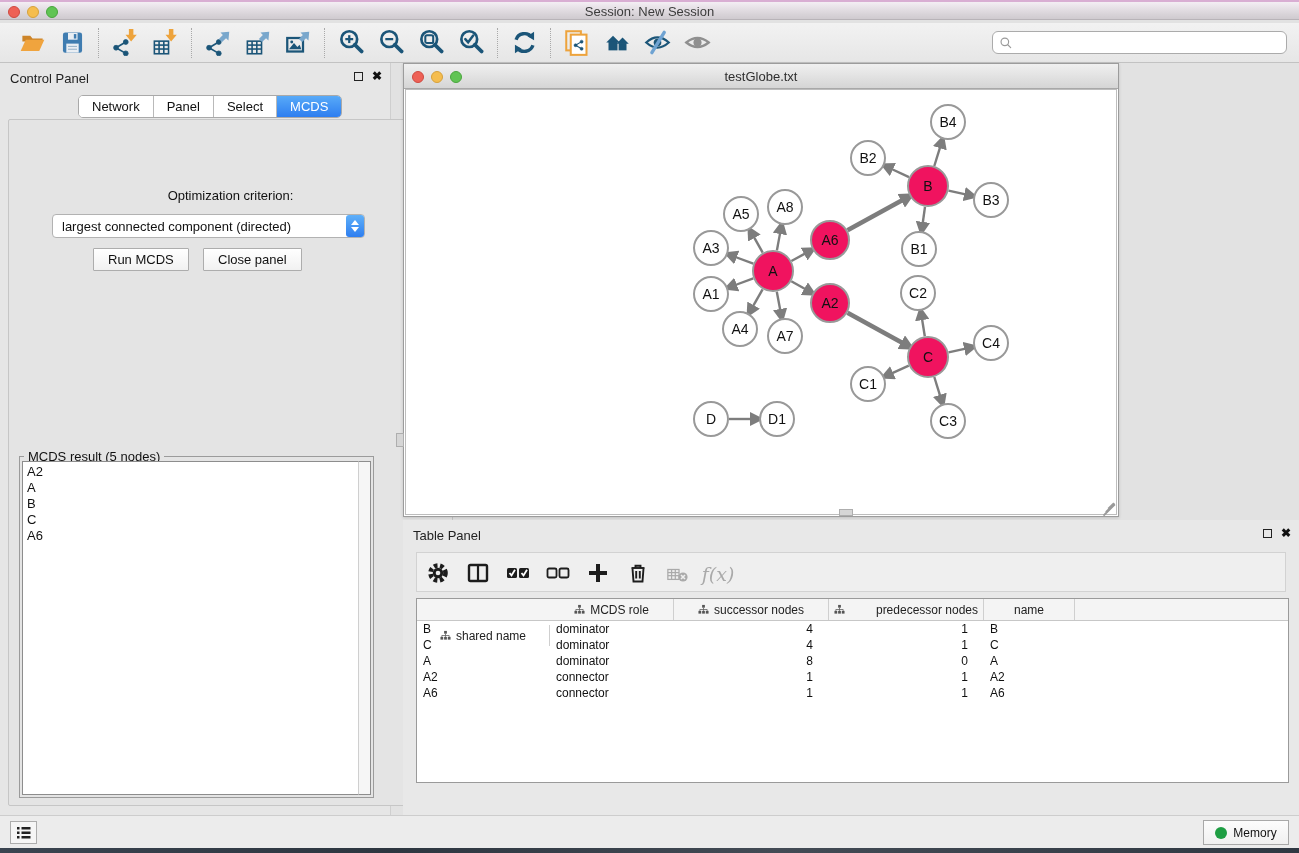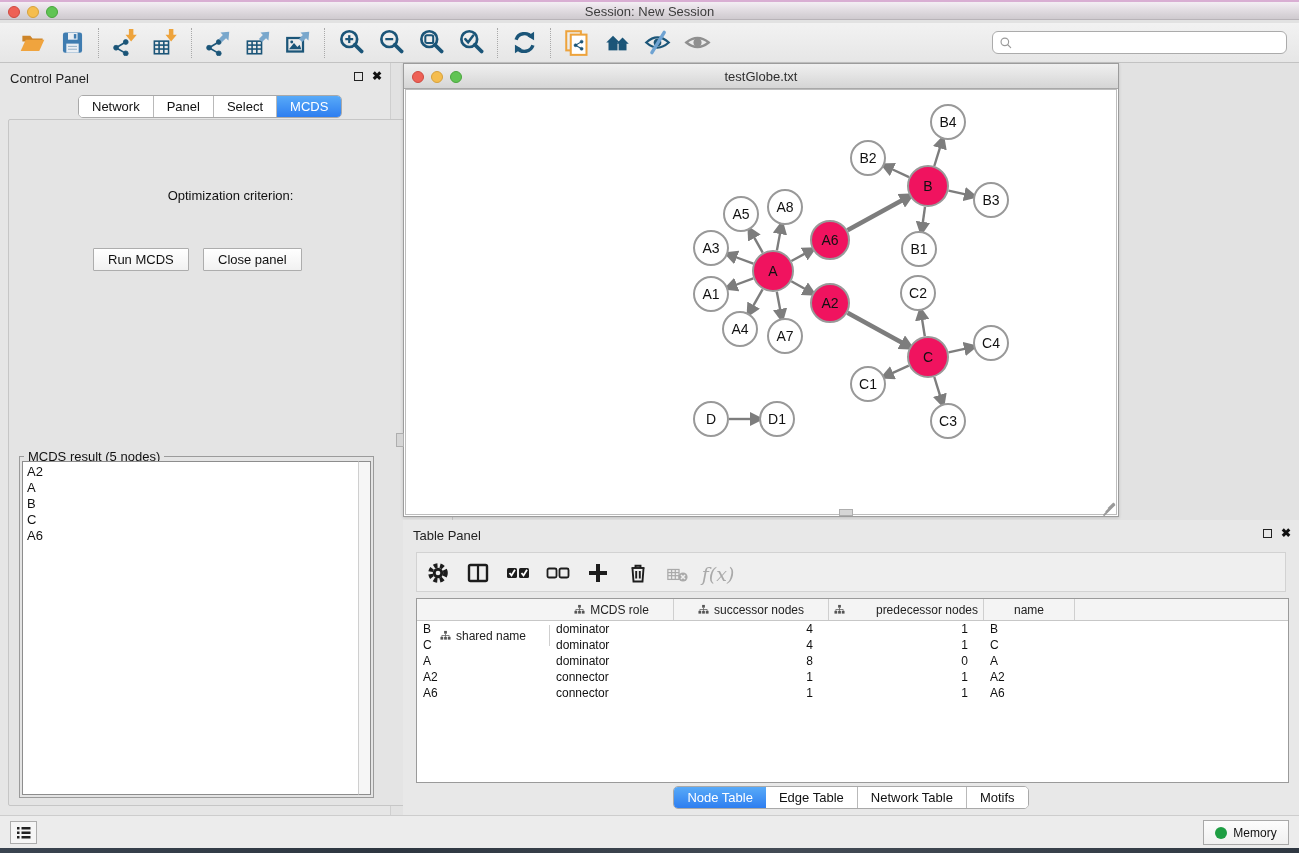--- a/index.html
+++ b/index.html
@@ -355,20 +355,27 @@
     <span class="close-x">✖</span>
   </div>
   <div class="seg-tabs" id="cp-tabs">
       <div class="seg-tab">Network</div>
       <div class="seg-tab">Panel</div>
       <div class="seg-tab">Select</div>
       <div class="seg-tab selected">MCDS</div>
     </div>
   <div class="cp-content">
     <div class="opt-label">Optimization criterion:</div>
+    <div class="dropdown">
+      <span class="dd-text">largest connected component (directed)</span>
+      <span class="dd-stepper">
+          <span class="dd-up"></span>
+          <span class="dd-down"></span>
+        </span>
+    </div>
     <div class="mac-btn" style="left:84px; top:128px;">Run MCDS</div>
     <div class="mac-btn" style="left:194px; top:128px;">Close panel</div>
     <div class="result-box">
       <div class="result-legend">MCDS result (5 nodes)</div>
       <div class="result-list" id="result-list">
           <div>A2</div>
           <div>A</div>
           <div>B</div>
           <div>C</div>
           <div>A6</div>
@@ -683,28 +690,20 @@
         </div>
         <div class="dt-row">
           <div class="dt-cell" style="width: 133px;">A6</div>
           <div class="dt-cell" style="width: 124px;">connector</div>
           <div class="dt-cell num" style="width: 155px;">1</div>
           <div class="dt-cell num" style="width: 155px;">1</div>
           <div class="dt-cell" style="width: 91px;">A6</div>
         </div>
       </div>
   </div>
-  <div class="tp-tabs">
-    <div class="tp-seg" id="tp-tabs">
-        <div class="seg-tab selected">Node Table</div>
-        <div class="seg-tab">Edge Table</div>
-        <div class="seg-tab">Network Table</div>
-        <div class="seg-tab">Motifs</div>
-      </div>
-  </div>
 </div>
 
 <div class="statusbar">
   <div class="list-btn">
     <svg width="16" height="14" viewBox="0 0 16 14">
       <rect x="1" y="1" width="2.5" height="2.5" fill="#222"></rect>
         <rect x="5.5" y="1" width="9" height="2.5" fill="#222"></rect>
       <rect x="1" y="5.5" width="2.5" height="2.5" fill="#222"></rect>
         <rect x="5.5" y="5.5" width="9" height="2.5" fill="#222"></rect>
       <rect x="1" y="10" width="2.5" height="2.5" fill="#222"></rect>

